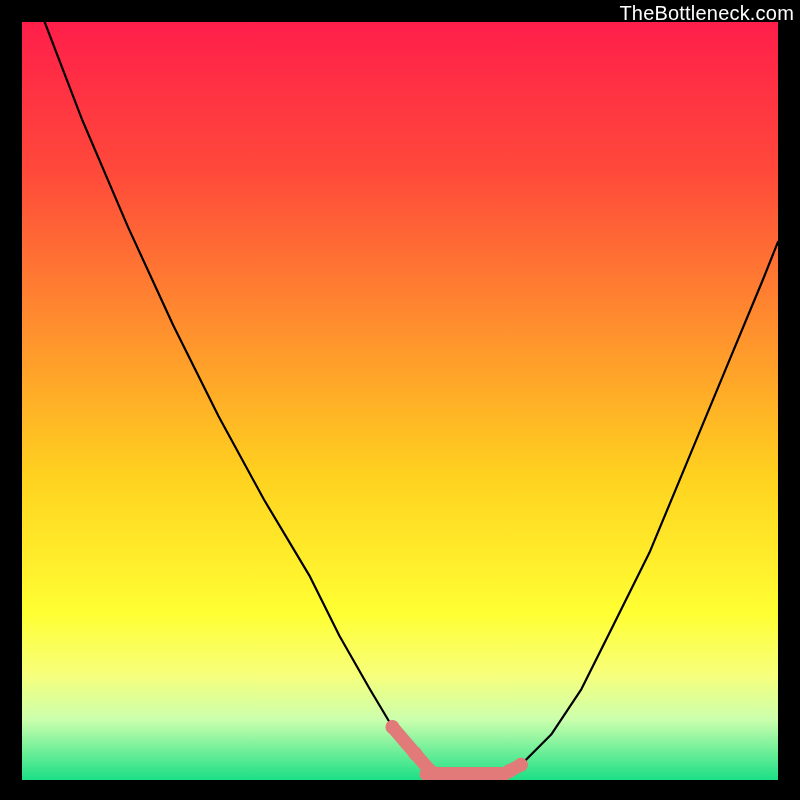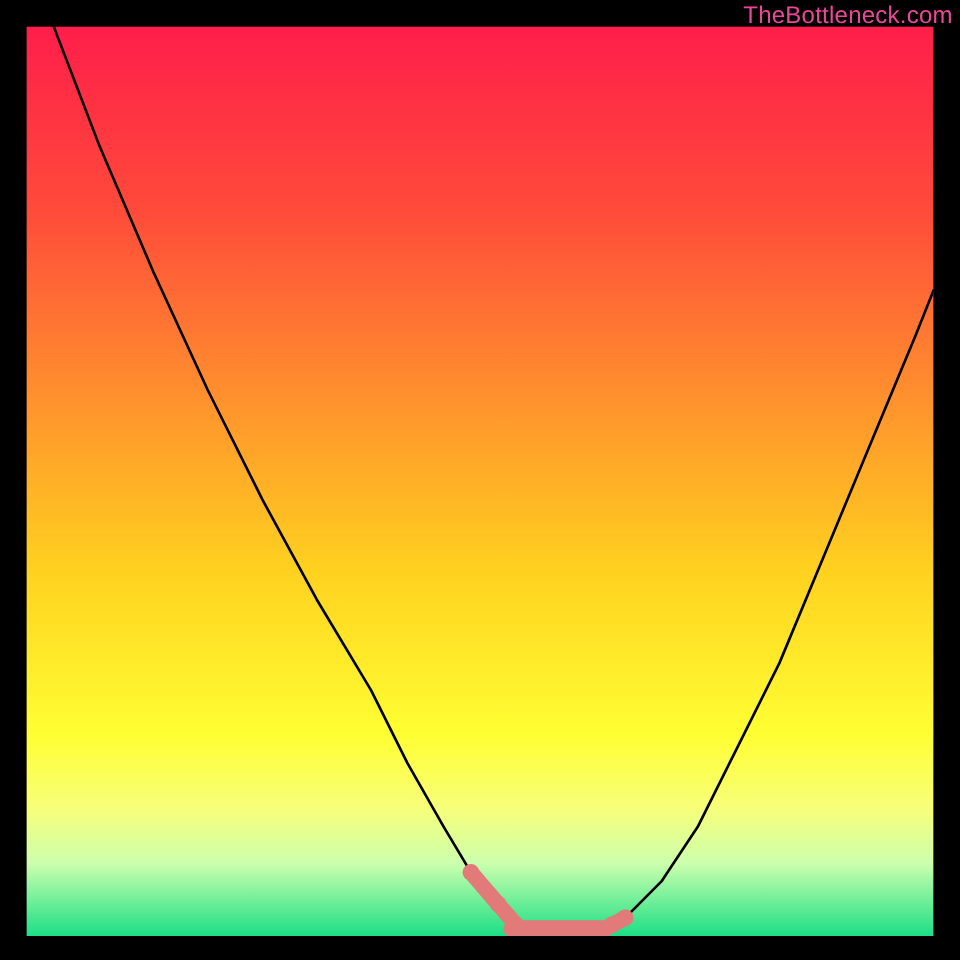--- a/index.html
+++ b/index.html
@@ -23,21 +23,21 @@
     position: absolute;
     left: 0;
     top: 0;
     width: 756px;
     height: 758px;
   }
   .watermark {
     position: absolute;
     top: 2px;
     right: 6px;
-    color: #ec4899;
+    color: #ffffff;
     font-size: 20px;
     font-weight: 500;
     letter-spacing: 0.2px;
     user-select: none;
   }
 </style>
 </head>
 <body>
 
 <div class="frame">

